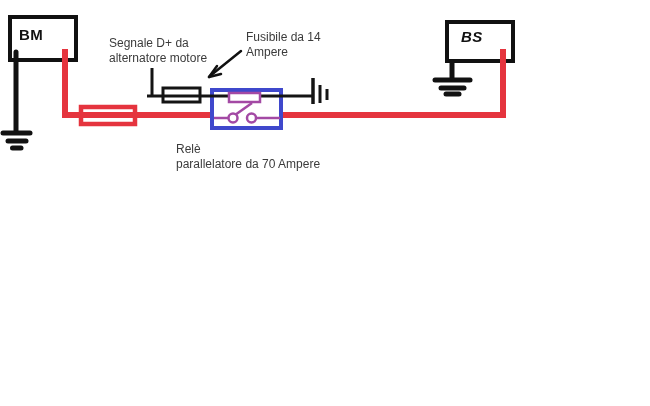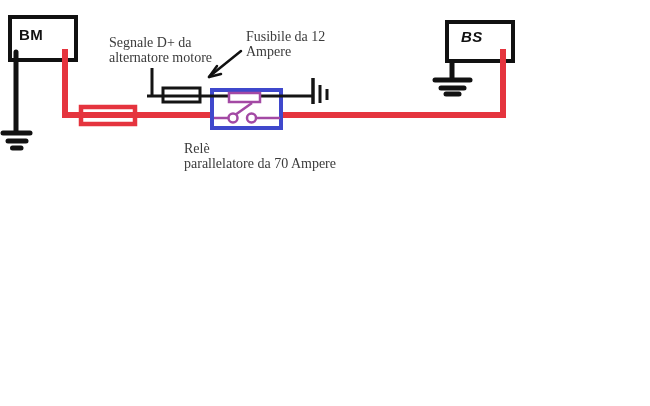--- a/index.html
+++ b/index.html
@@ -8,24 +8,23 @@
     width: 544px;
     height: 406px;
     background: #ffffff;
     font-family: "Liberation Sans", sans-serif;
     overflow: hidden;
   }
   .canvas svg { position: absolute; left: 0; top: 0; display: block; }
   .label {
     position: absolute;
     color: var(--label-text, #3b3b3b);
-    font-size: 14px;
+    font-size: 12px;
     line-height: 14.5px;
     white-space: pre-line;
-    font-family: Liberation Serif, serif;
   }
   .node-label {
     position: absolute;
     color: var(--box-border, #111111);
     font-weight: bold;
     font-size: 15px;
     letter-spacing: 0.5px;
   }
   .wire-power  { stroke: var(--wire-power, #e5343e); fill: none; }
   .wire-signal { stroke: var(--wire-signal, #141414); fill: none; }
@@ -91,17 +90,17 @@
       <line x1="209" y1="77" x2="217" y2="66" stroke-width="2.5"></line>
       <line x1="209" y1="77" x2="221" y2="74" stroke-width="2.5"></line>
     </g>
   </svg>
 
   <div class="node-label" style="left:19px; top:26px;">BM</div>
   <div class="node-label" style="left:461px; top:28px;font-style:italic;">BS</div>
 
   <div class="label" style="left:109px; top:36px;">Segnale D+ da
 alternatore motore</div>
-  <div class="label" style="left:246px; top:30px;">Fusibile da 12
+  <div class="label" style="left:246px; top:30px;">Fusibile da 14
 Ampere</div>
-  <div class="label" style="left:184px; top:142px;">Relè
+  <div class="label" style="left:176px; top:142px;">Relè
 parallelatore da 70 Ampere</div>
 </div>
 
 </body></html>

